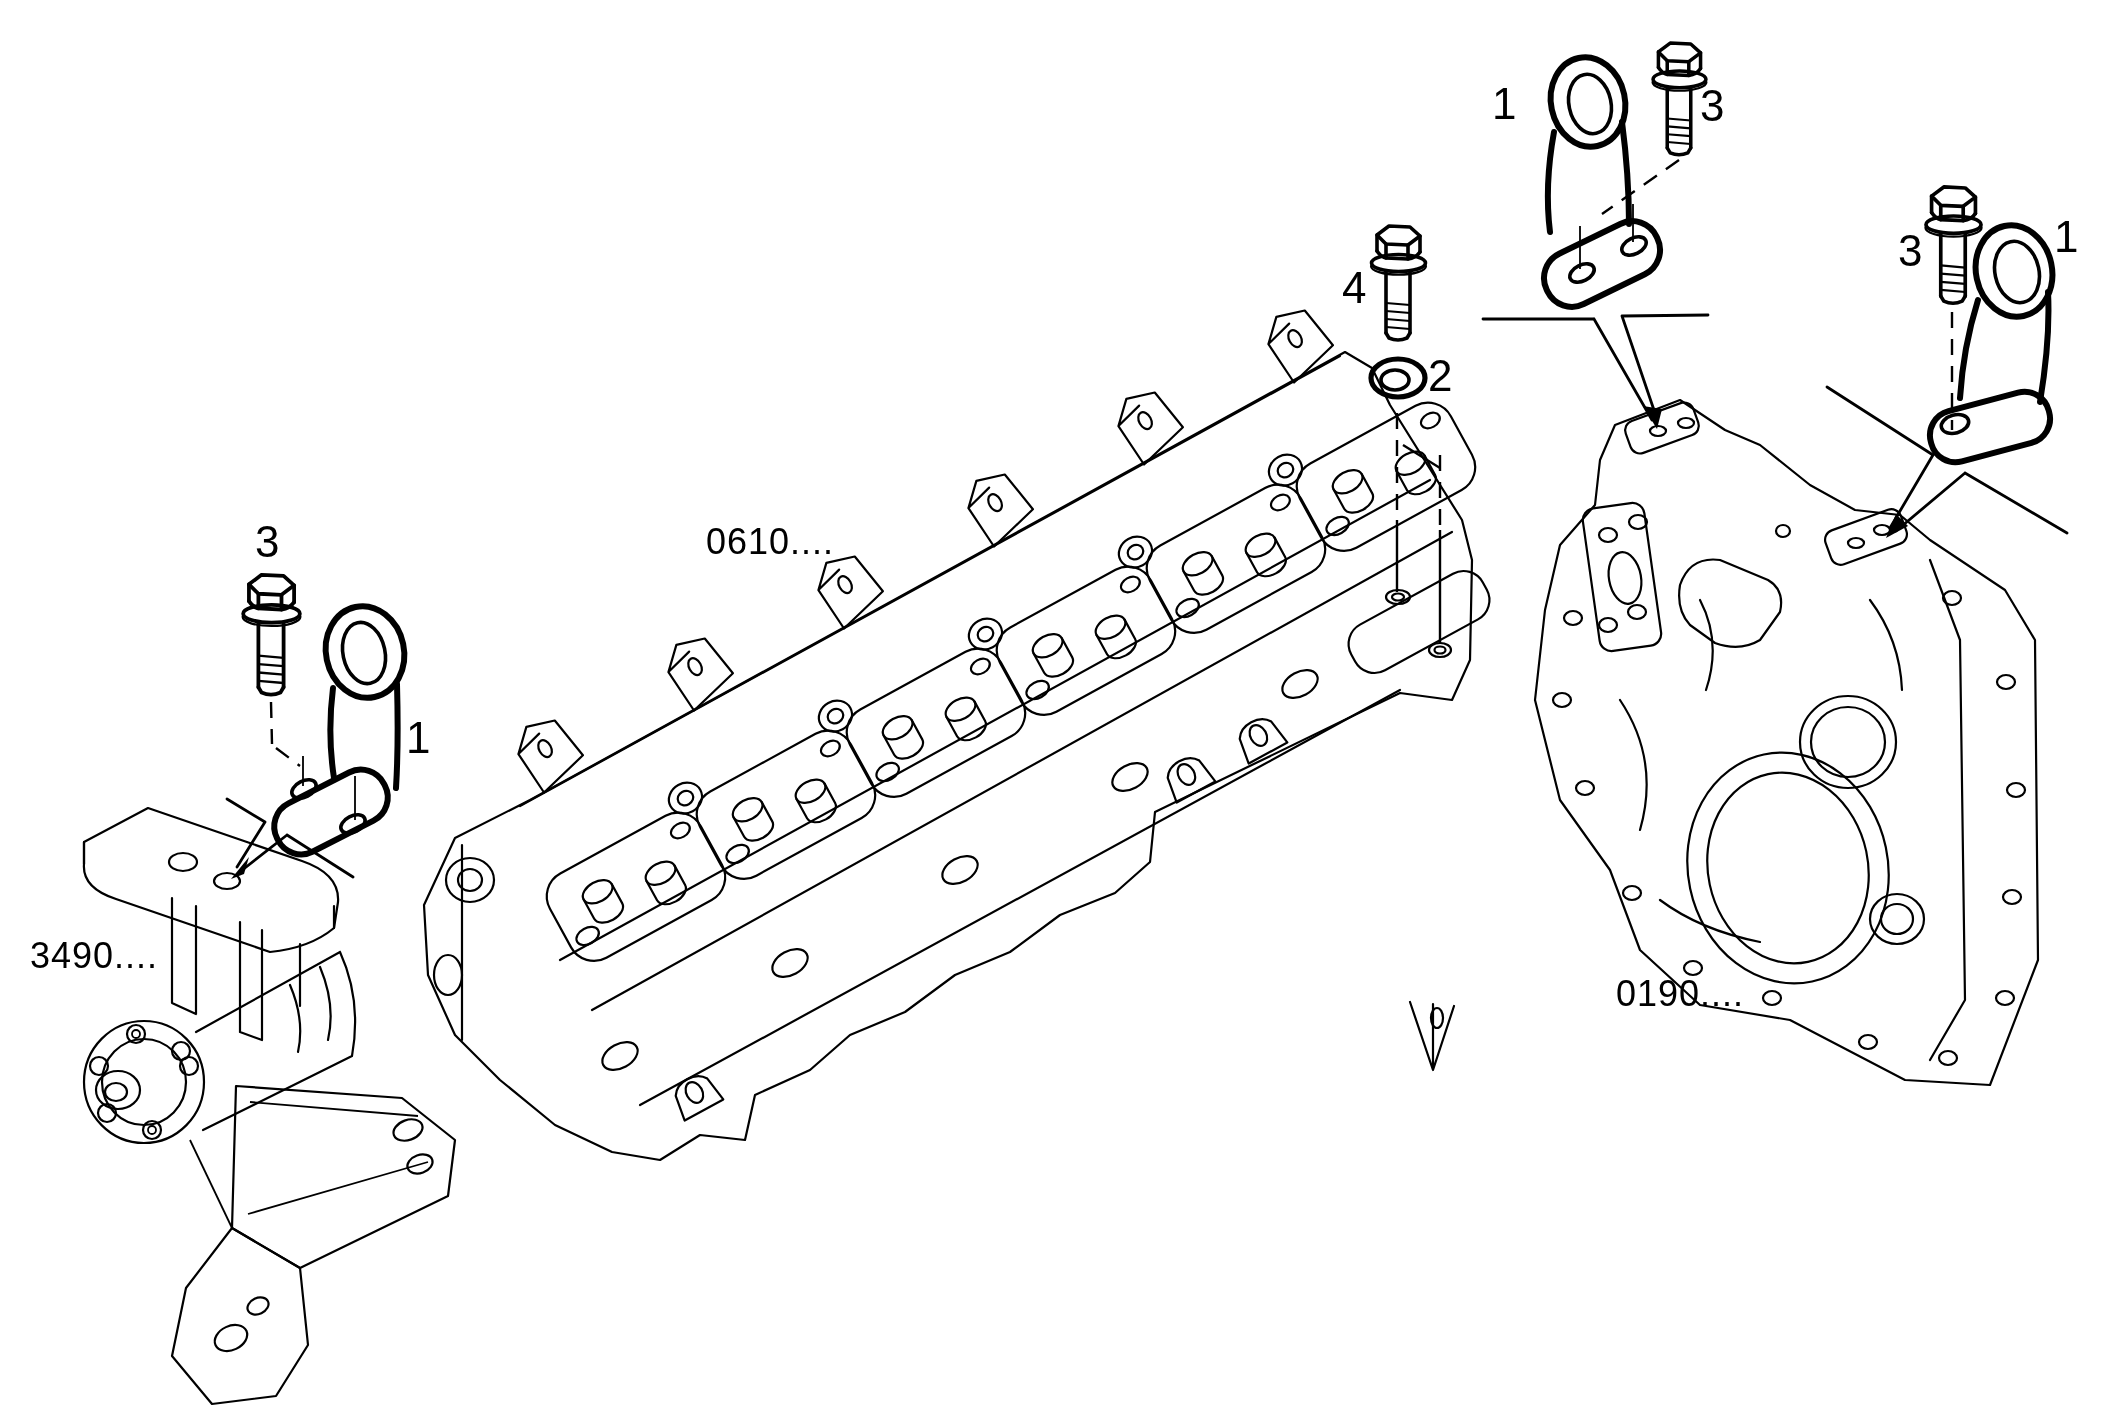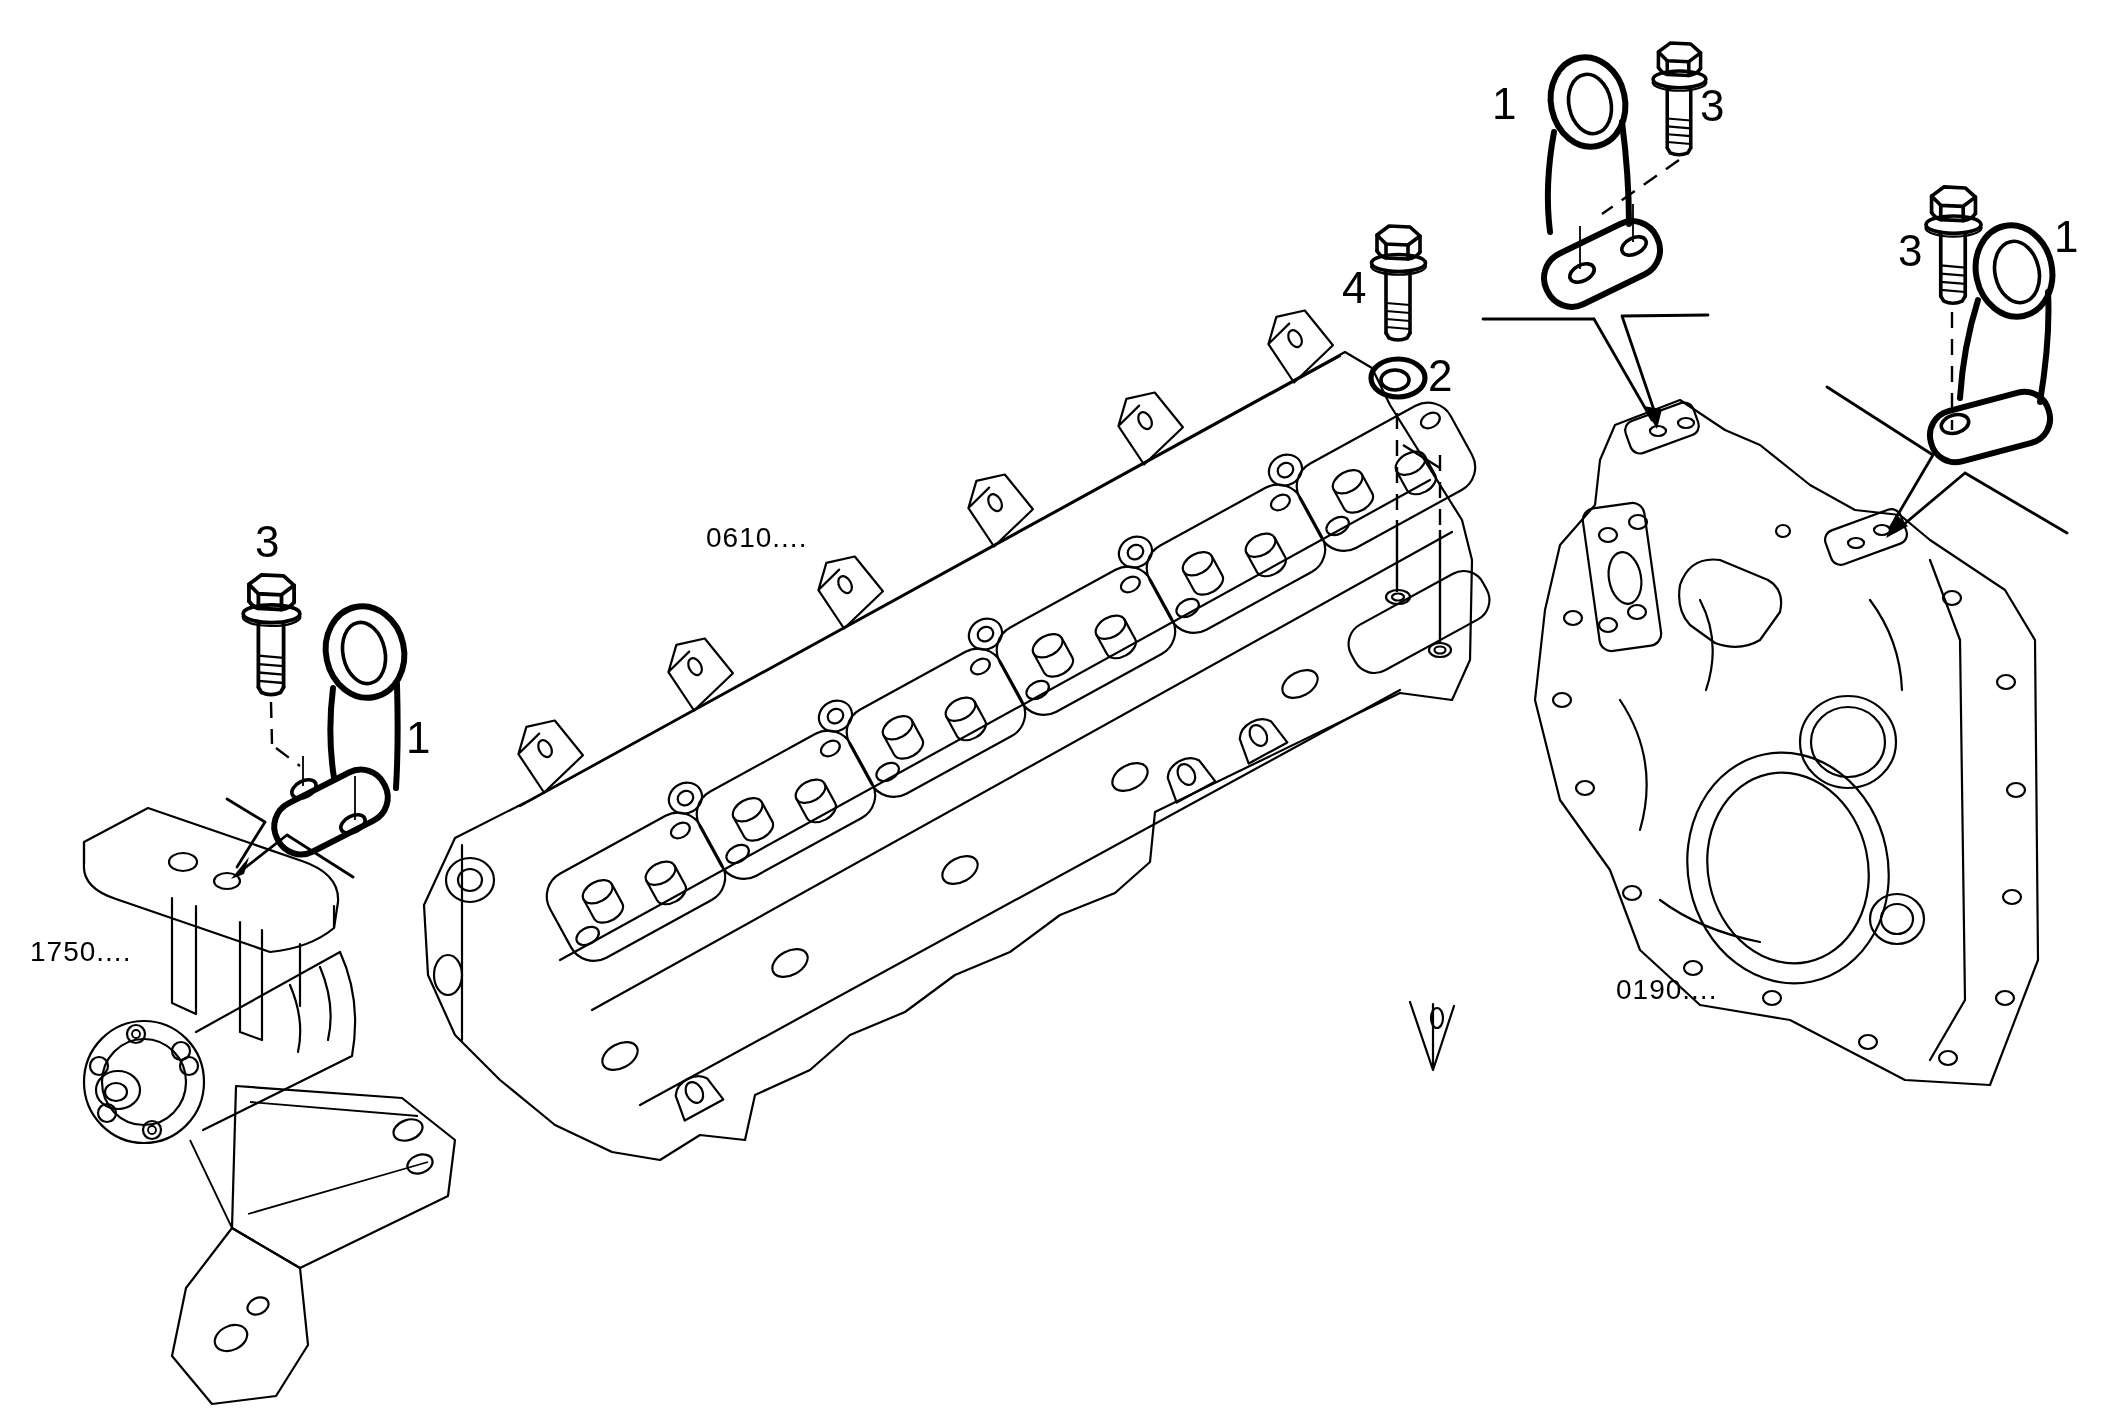--- a/index.html
+++ b/index.html
@@ -9,21 +9,21 @@
   svg .ln{fill:none;stroke:#000;stroke-width:2.2;stroke-linecap:round;stroke-linejoin:round;}
   svg .thin{fill:none;stroke:#000;stroke-width:1.8;}
   svg .thin2{fill:none;stroke:#000;stroke-width:2.4;}
   svg .med{fill:none;stroke:#000;stroke-width:3.6;stroke-linecap:round;stroke-linejoin:round;}
   svg .thick{fill:none;stroke:#000;stroke-width:6;stroke-linecap:round;stroke-linejoin:round;}
   svg .thick2{fill:none;stroke:#000;stroke-width:5.2;}
   svg .ptr{fill:none;stroke:#000;stroke-width:2.8;stroke-linecap:round;}
   svg .dash{fill:none;stroke:#000;stroke-width:2.4;stroke-dasharray:16 11;stroke-linecap:butt;}
   svg .fillb{fill:#000;stroke:none;}
   .lbl{position:absolute;color:#000;white-space:nowrap;line-height:1;}
-  .plbl{font-size:28px;letter-spacing:1px;}
+  .plbl{font-size:36px;letter-spacing:1px;}
   .clbl{font-size:44px;}
 </style>
 </head>
 <body>
 
 <div id="stage">
 <svg width="2126" height="1418" viewBox="0 0 2126 1418">
   <defs>
     <g id="bolt">
       <path class="med" d="M -21,6 L -9,-3 L 12,-2 L 22,7 L 10,16 L -12,15 Z"></path>
@@ -296,21 +296,21 @@
 
     <path class="ptr" d="M 1483,319 L 1594,319 M 1622,316 L 1708,315 M 1594,319 L 1652,420 M 1622,316 L 1657,419"></path>
     <path class="fillb" d="M 1657,429 L 1643,406 L 1662,409 Z"></path>
 
     <path class="ptr" d="M 1827,387 L 1933,455 M 1965,473 L 2067,533 M 1933,455 L 1890,528 M 1965,473 L 1896,531"></path>
     <path class="fillb" d="M 1886,538 L 1896,514 L 1908,526 Z"></path>
   </g>
 </svg>
 
   <div class="lbl plbl" style="left:706px;top:524px">0610....</div>
-  <div class="lbl plbl" style="left:30px;top:938px">1750....</div>
+  <div class="lbl plbl" style="left:30px;top:938px">3490....</div>
   <div class="lbl plbl" style="left:1616px;top:976px">0190....</div>
 
   <div class="lbl clbl" style="left:255px;top:520px">3</div>
   <div class="lbl clbl" style="left:406px;top:716px">1</div>
   <div class="lbl clbl" style="left:1342px;top:266px">4</div>
   <div class="lbl clbl" style="left:1428px;top:354px">2</div>
   <div class="lbl clbl" style="left:1492px;top:82px">1</div>
   <div class="lbl clbl" style="left:1700px;top:84px">3</div>
   <div class="lbl clbl" style="left:1898px;top:229px">3</div>
   <div class="lbl clbl" style="left:2054px;top:215px">1</div>

